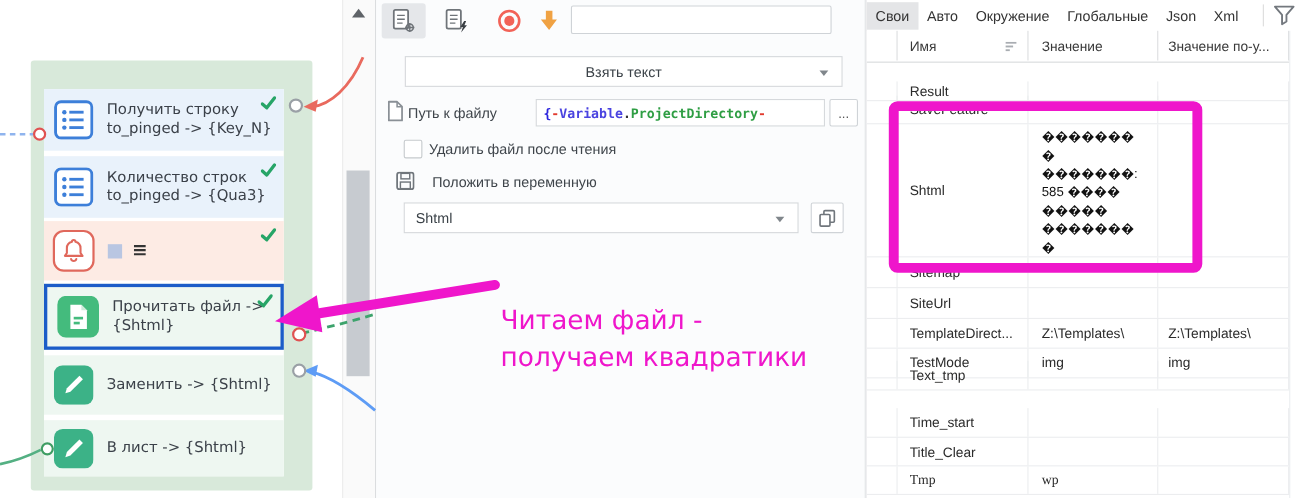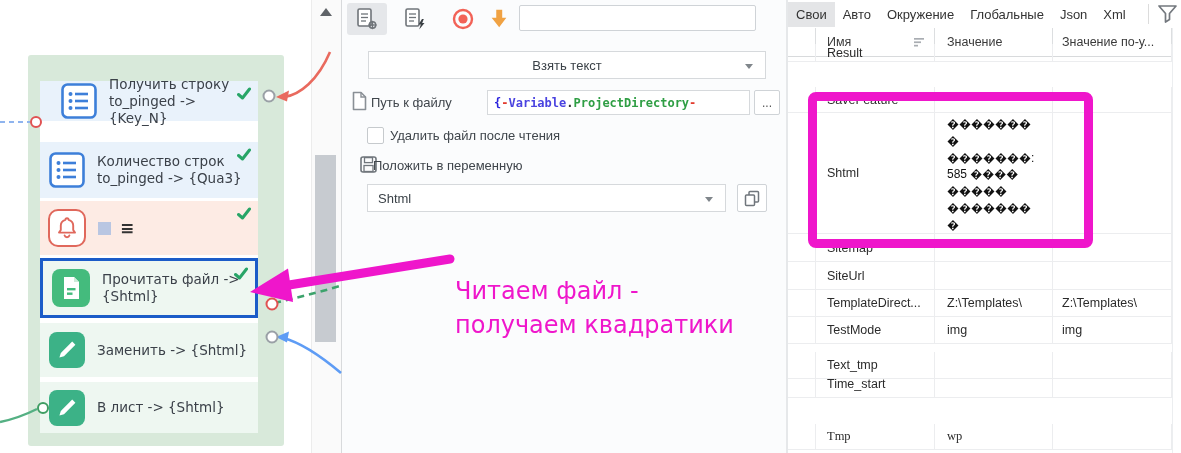--- a/index.html
+++ b/index.html
@@ -67,21 +67,21 @@
 </style>
 </head>
 <body>
 
 <div class="stage">
 
   <div class="abs" style="left:0;top:0;width:311px;height:453px;background:#fff;"></div>
   <div class="abs flow-group"></div>
   <div class="abs blocks-strip"></div>
 
-  <div class="abs block blue-blk" style="top:81px;height:40px;padding-left:12px;">
+  <div class="abs block blue-blk" style="top:81px;height:56px;">
     <svg class="blk-icon" width="36" height="36" viewBox="0 0 36 36">
       <rect x="1.5" y="1.5" width="33" height="33" rx="5" fill="#fff" stroke="#3d7fd9" stroke-width="2.6"></rect>
       <circle cx="9.5" cy="11" r="2" fill="#3d7fd9"></circle>
         <rect x="14" y="9.7" width="13" height="2.6" fill="#3d7fd9"></rect>
       <circle cx="9.5" cy="18" r="2" fill="#3d7fd9"></circle>
         <rect x="14" y="16.7" width="13" height="2.6" fill="#3d7fd9"></rect>
       <circle cx="9.5" cy="25" r="2" fill="#3d7fd9"></circle>
         <rect x="14" y="23.7" width="13" height="2.6" fill="#3d7fd9"></rect>
     </svg>
     <div class="blk-text">
@@ -240,21 +240,21 @@
   <div class="abs smallbtn" style="left:754px;top:90px;width:26px;height:25px;">...</div>
 
   <div class="abs checkbox"></div>
   <div class="abs lbl" style="left:390px;top:128px;">Удалить файл после чтения</div>
 
   <svg class="abs" style="left:360px;top:156px;" width="17" height="17" viewBox="0 0 17 17">
     <rect x="1" y="1" width="15" height="15" rx="2" fill="none" stroke="#70767c" stroke-width="1.6"></rect>
     <rect x="4.5" y="1.6" width="8" height="5" fill="none" stroke="#70767c" stroke-width="1.3"></rect>
     <rect x="4" y="9.5" width="9" height="6" fill="none" stroke="#70767c" stroke-width="1.3"></rect>
   </svg>
-  <div class="abs lbl" style="left:373px;top:158px;">Положить в переменную</div>
+  <div class="abs lbl" style="left:393px;top:158px;">Положить в переменную</div>
 
   <div class="abs combo" style="left:367px;top:184px;width:359px;height:28px;padding-left:10px;">
     <span>Shtml</span>
     <span class="caret" style="position:absolute;right:12px;top:12px;"></span>
   </div>
   <div class="abs smallbtn" style="left:737px;top:184px;width:30px;height:28px;">
     <svg width="16" height="17" viewBox="0 0 16 17">
       <rect x="1.5" y="5" width="9" height="10.5" rx="1" fill="#fff" stroke="#70767c" stroke-width="1.5"></rect>
       <path d="M5 5 V2.5 a1 1 0 0 1 1 -1 h7.5 a1 1 0 0 1 1 1 v8.5 a1 1 0 0 1 -1 1 H10.5" fill="none" stroke="#70767c" stroke-width="1.5"></path>
     </svg>
@@ -288,21 +288,21 @@
     </div>
     <div class="hc" style="left:147px;width:118px;padding-left:12px;">
       <span>Значение</span>
     </div>
     <div class="hc" style="left:265px;width:119px;padding-left:9px;">
       <span>Значение по-у...</span>
     </div>
   </div>
   <div class="abs vline-extra"></div>
 
-  <div class="vrow" style="top:44px;height:18px;">
+  <div class="vrow" style="top:74px;height:18px;">
     <div class="vc c-gut"></div>
     <div class="vc c-name">Result</div>
     <div class="vc c-val"></div>
     <div class="vc c-def"></div>
   </div>
   <div class="vrow" style="top:87px;height:26px;">
     <div class="vc c-gut"></div>
     <div class="vc c-name">SaveFeature</div>
     <div class="vc c-val"></div>
     <div class="vc c-def"></div>
@@ -336,29 +336,35 @@
     <div class="vc c-name">TemplateDirect...</div>
     <div class="vc c-val">Z:\Templates\</div>
     <div class="vc c-def">Z:\Templates\</div>
   </div>
   <div class="vrow" style="top:317px;height:27px;">
     <div class="vc c-gut"></div>
     <div class="vc c-name">TestMode</div>
     <div class="vc c-val">img</div>
     <div class="vc c-def">img</div>
   </div>
-  <div class="vrow" style="top:352px;height:27px;">
+  <div class="vrow" style="top:328px;height:27px;">
     <div class="vc c-gut"></div>
     <div class="vc c-name">Text_tmp</div>
     <div class="vc c-val"></div>
     <div class="vc c-def"></div>
   </div>
   <div class="vrow" style="top:371px;height:27px;text-align:right;">
     <div class="vc c-gut"></div>
     <div class="vc c-name">Time_start</div>
+    <div class="vc c-val"></div>
+    <div class="vc c-def"></div>
+  </div>
+  <div class="vrow" style="top:398px;height:26px;">
+    <div class="vc c-gut"></div>
+    <div class="vc c-name">Title_Clear</div>
     <div class="vc c-val"></div>
     <div class="vc c-def"></div>
   </div>
   <div class="vrow" style="top:424px;height:26px;font-family:Liberation Serif, serif;">
     <div class="vc c-gut"></div>
     <div class="vc c-name">Tmp</div>
     <div class="vc c-val">wp</div>
     <div class="vc c-def"></div>
   </div>
 

